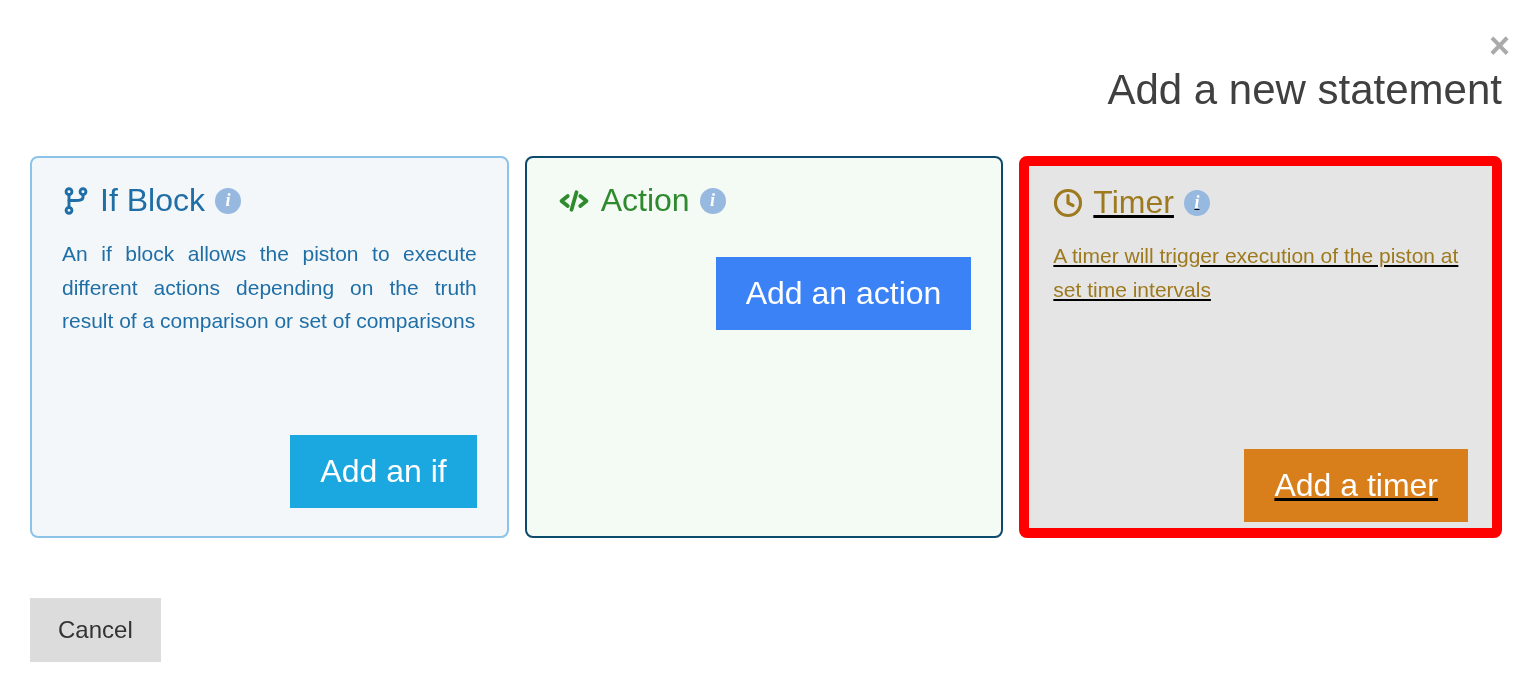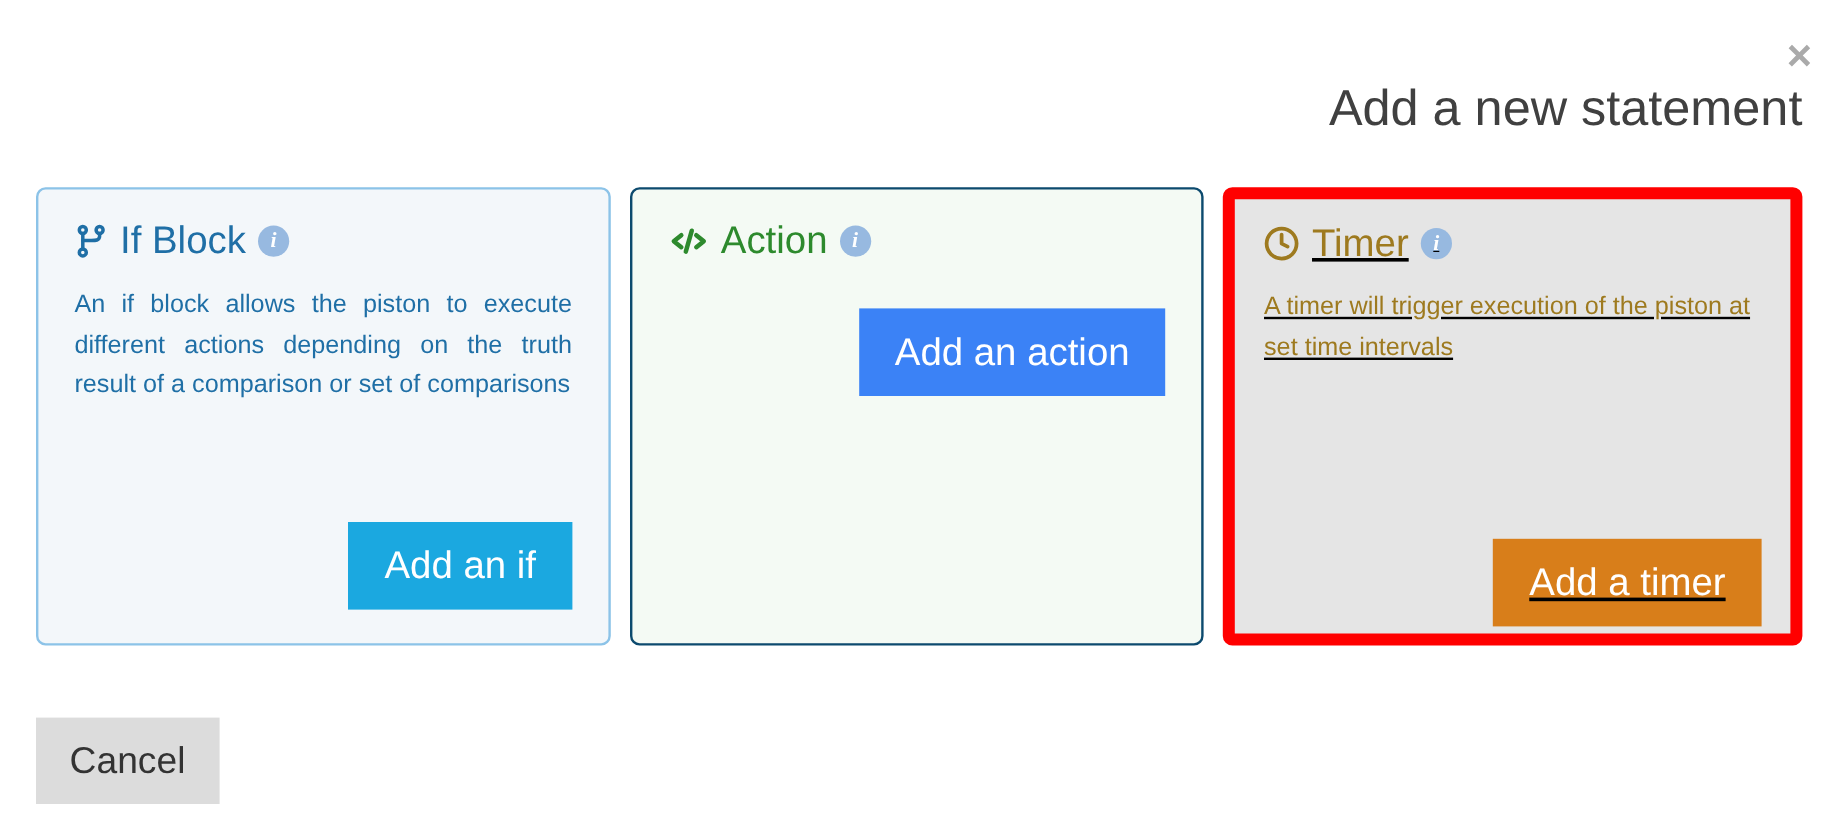--- a/index.html
+++ b/index.html
@@ -127,21 +127,21 @@
       cursor: pointer;
       font-family: inherit;
     }
     .if-card .card-button { background: #1ba8e0; }
     .action-card .card-button { background: #3b82f6; }
     .timer-card .card-button { background: #d87e1a; }
     .cancel-button {
       border: none;
       background: #dcdcdc;
       color: #333;
-      font-size: 31px;
+      font-size: 24px;
       padding: 18px 28px;
       cursor: pointer;
       font-family: inherit;
     }
   </style>
 </head>
 <body>
 
 <div class="modal">
   <span class="close-icon">×</span>

